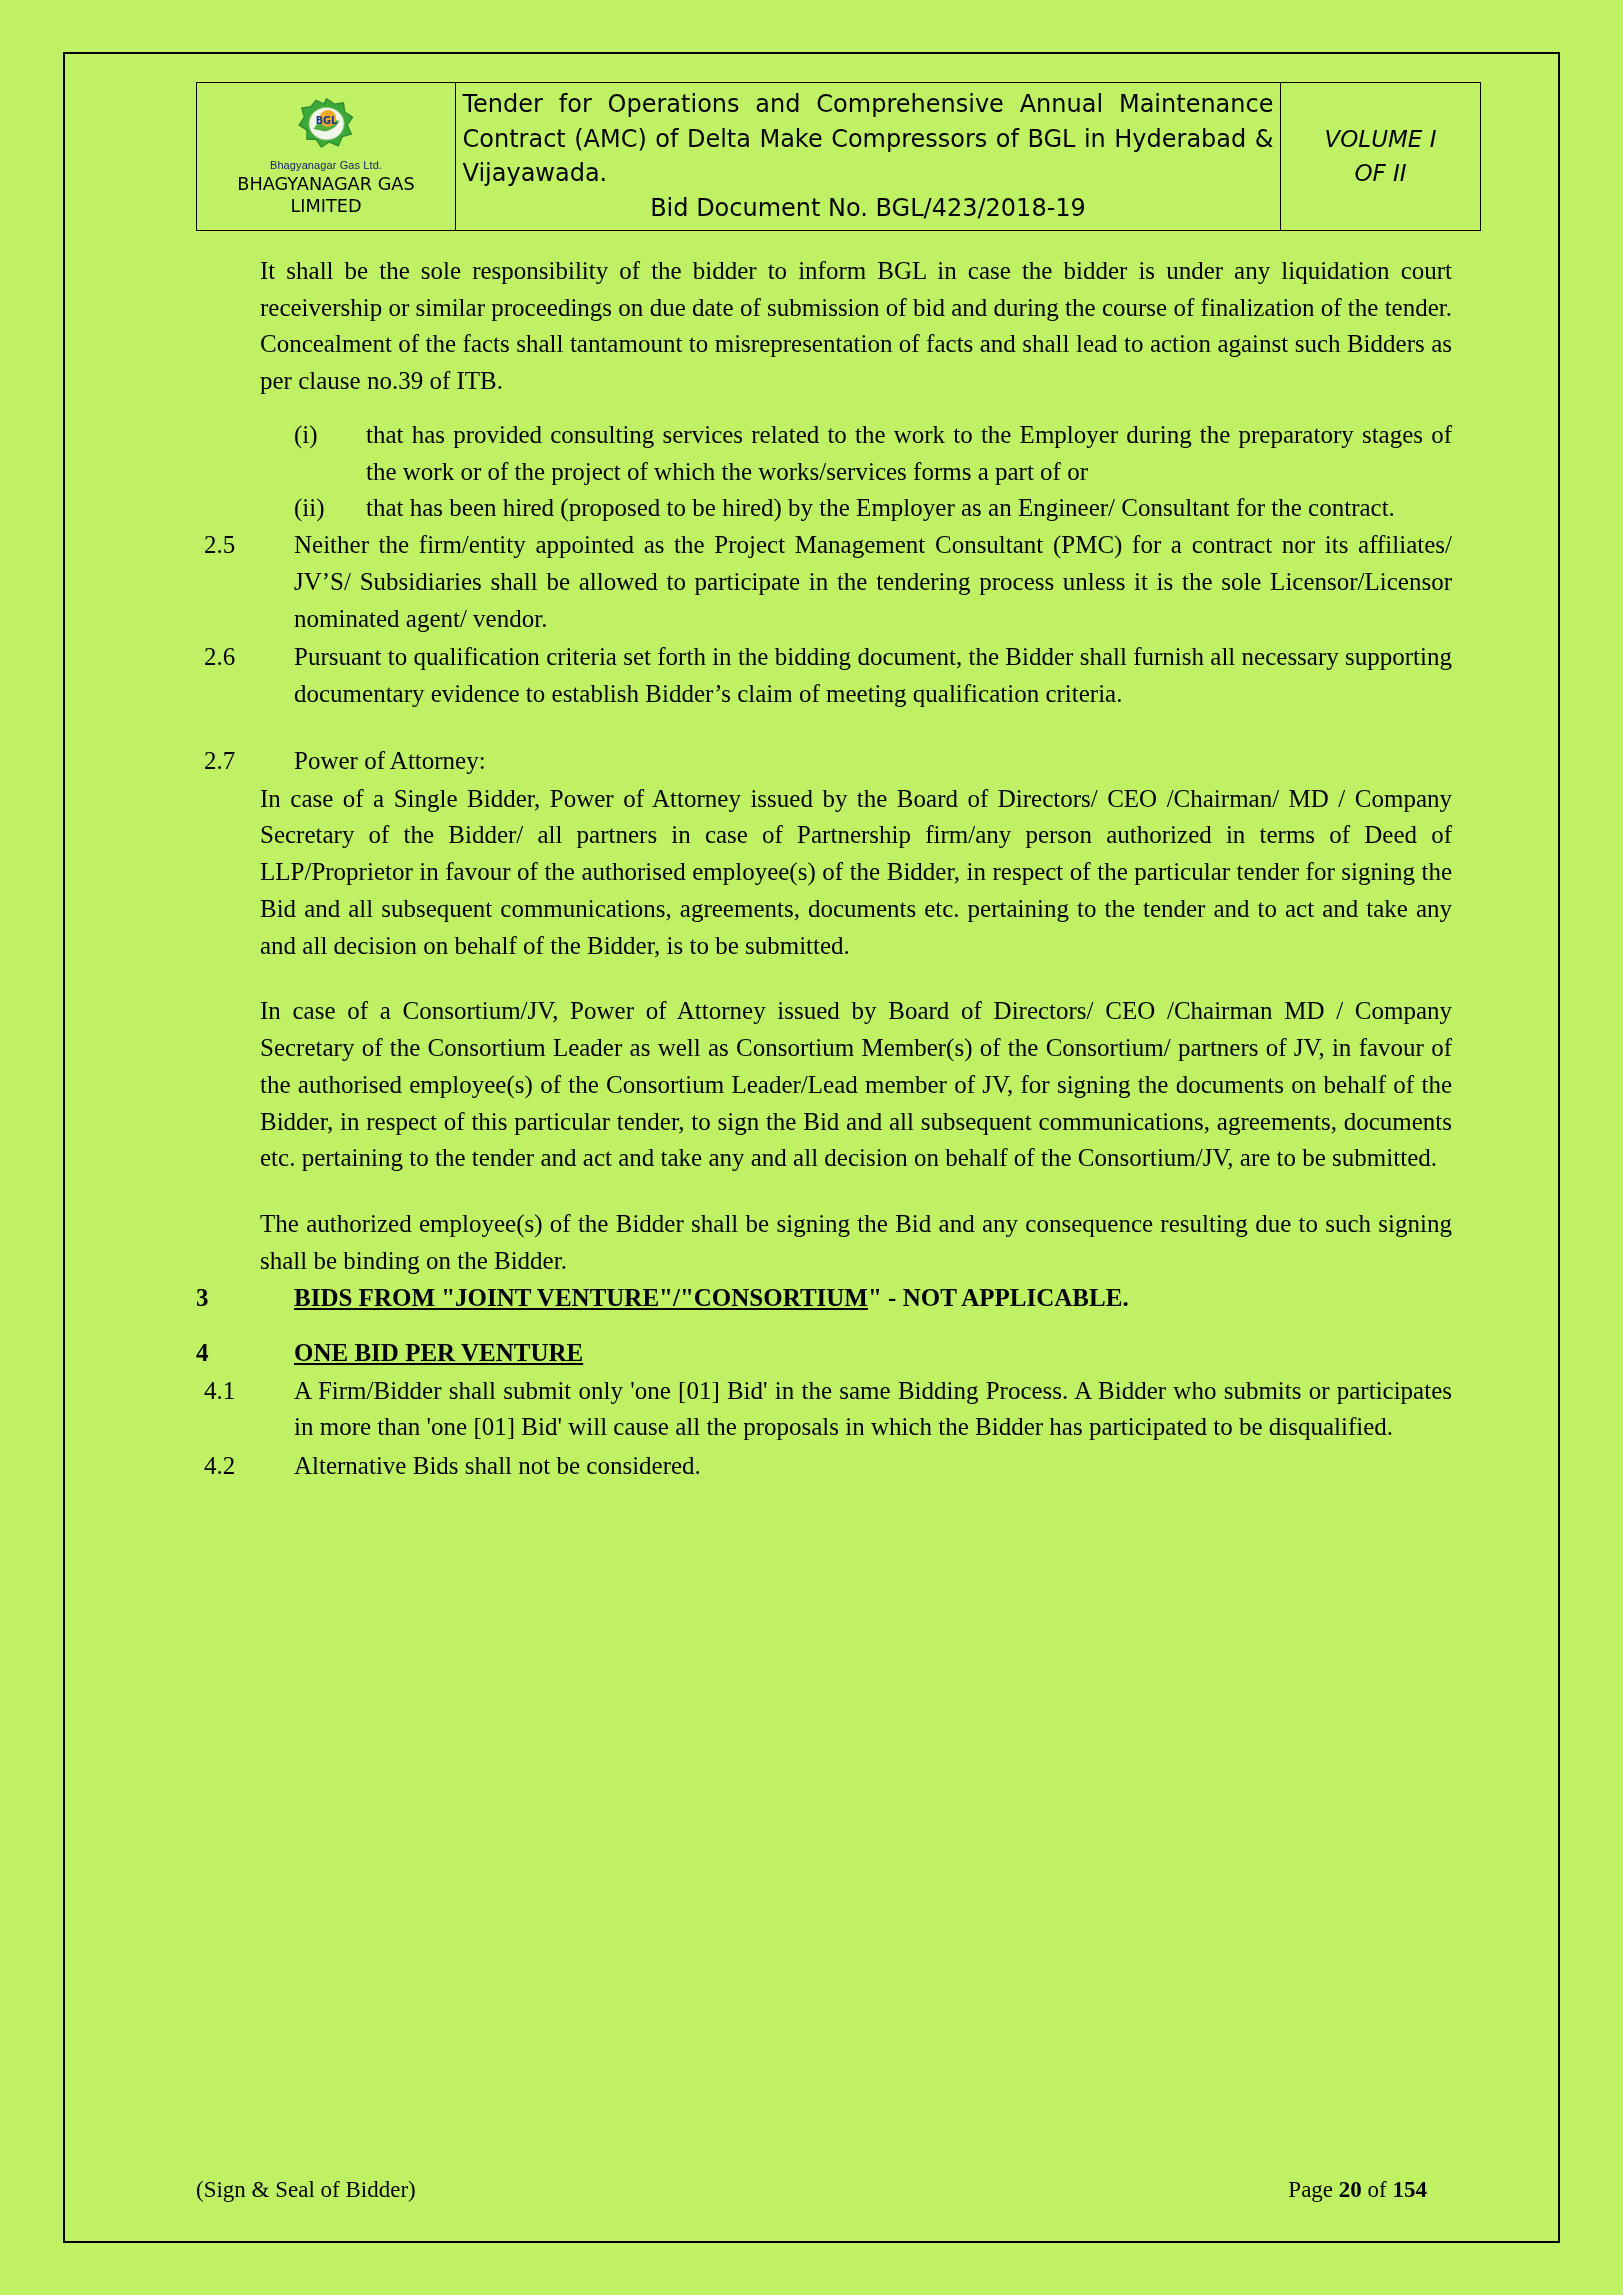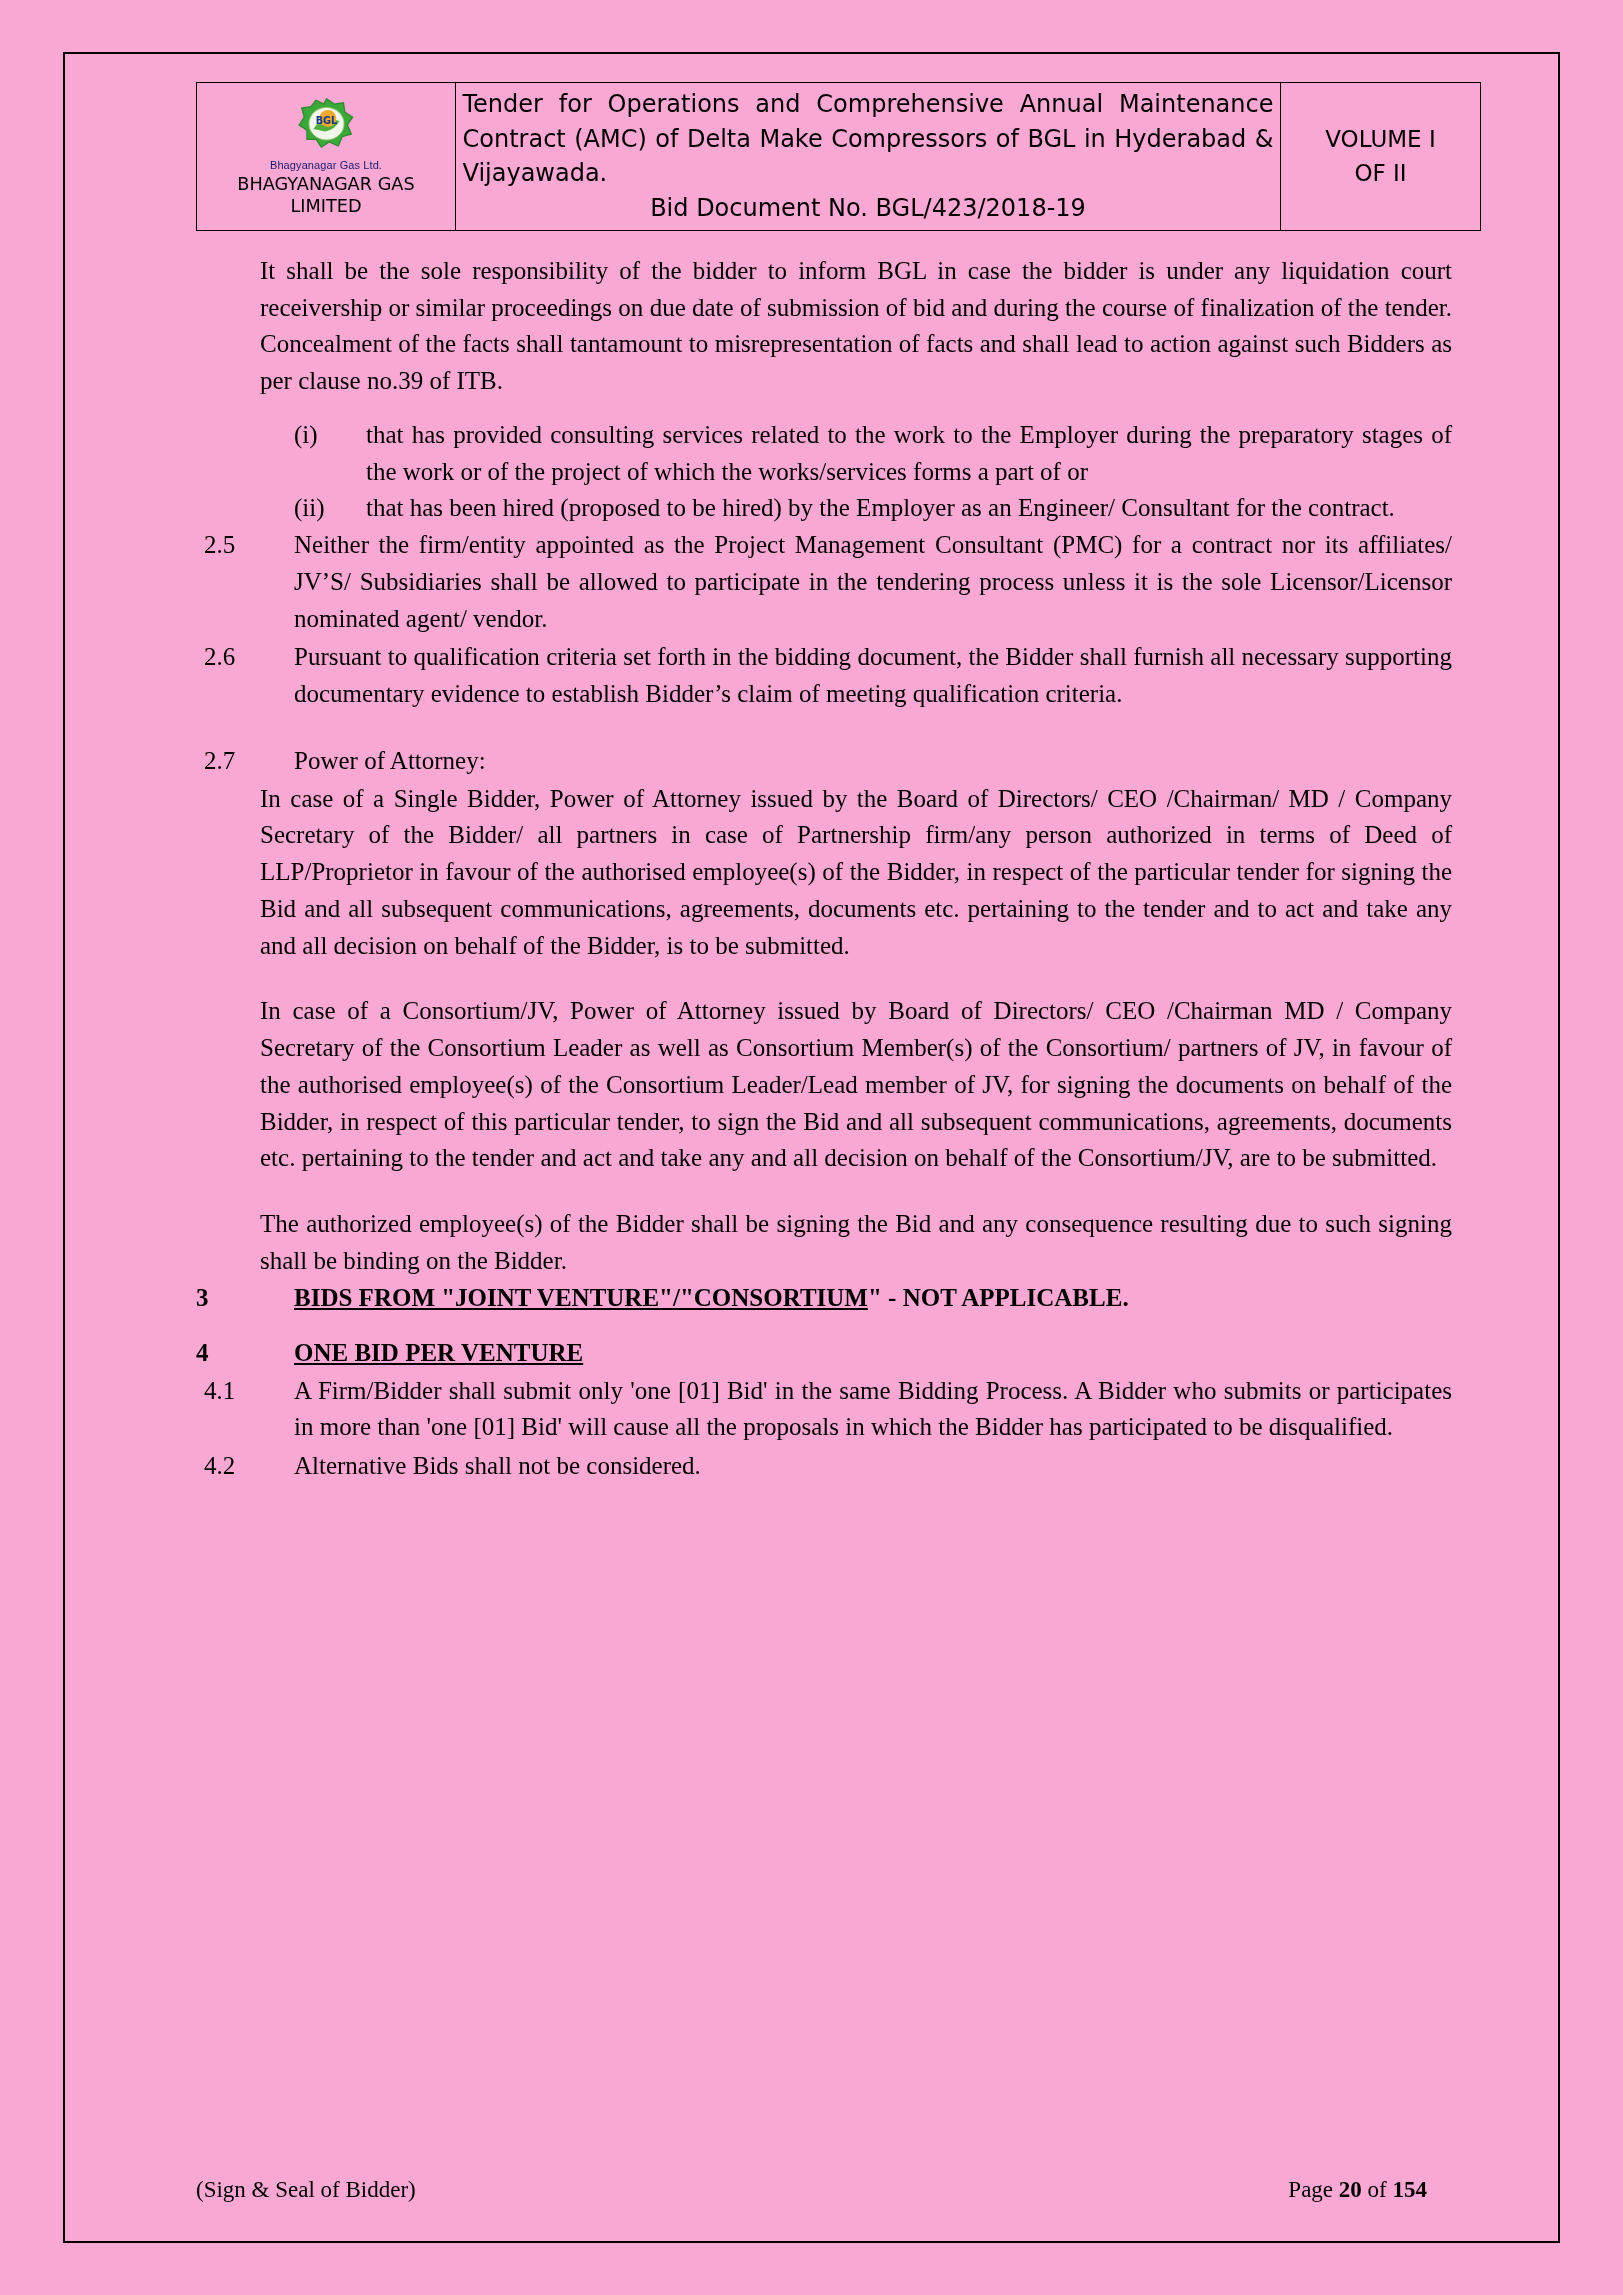--- a/index.html
+++ b/index.html
@@ -9,21 +9,21 @@
   }
   body {
     font-family: "Liberation Serif", serif;
     color: #000000;
   }
   .page {
     position: relative;
     width: 1623px;
     height: 2295px;
     box-sizing: border-box;
-    background: #f9a8d4;
+    background: #bef264;
     margin: 0 auto;
     padding: 0;
   }
   .page-border {
     position: absolute;
     left: 63px;
     top: 52px;
     right: 63px;
     bottom: 52px;
     border: 2px solid #000000;
@@ -63,20 +63,21 @@
   .hdr-title-cell .bidno {
     display: block;
     text-align-last: center;
   }
   .hdr-vol-cell {
     width: 186px;
     text-align: center;
     font-size: 23px;
     line-height: 1.5;
     font-family: "DejaVu Sans", sans-serif;
+    font-style: italic;
   }
   .logo-wrap {
     display: block;
     text-align: center;
   }
   .logo-mark {
     display: inline-block;
     width: 79px;
     height: 60px;
   }

